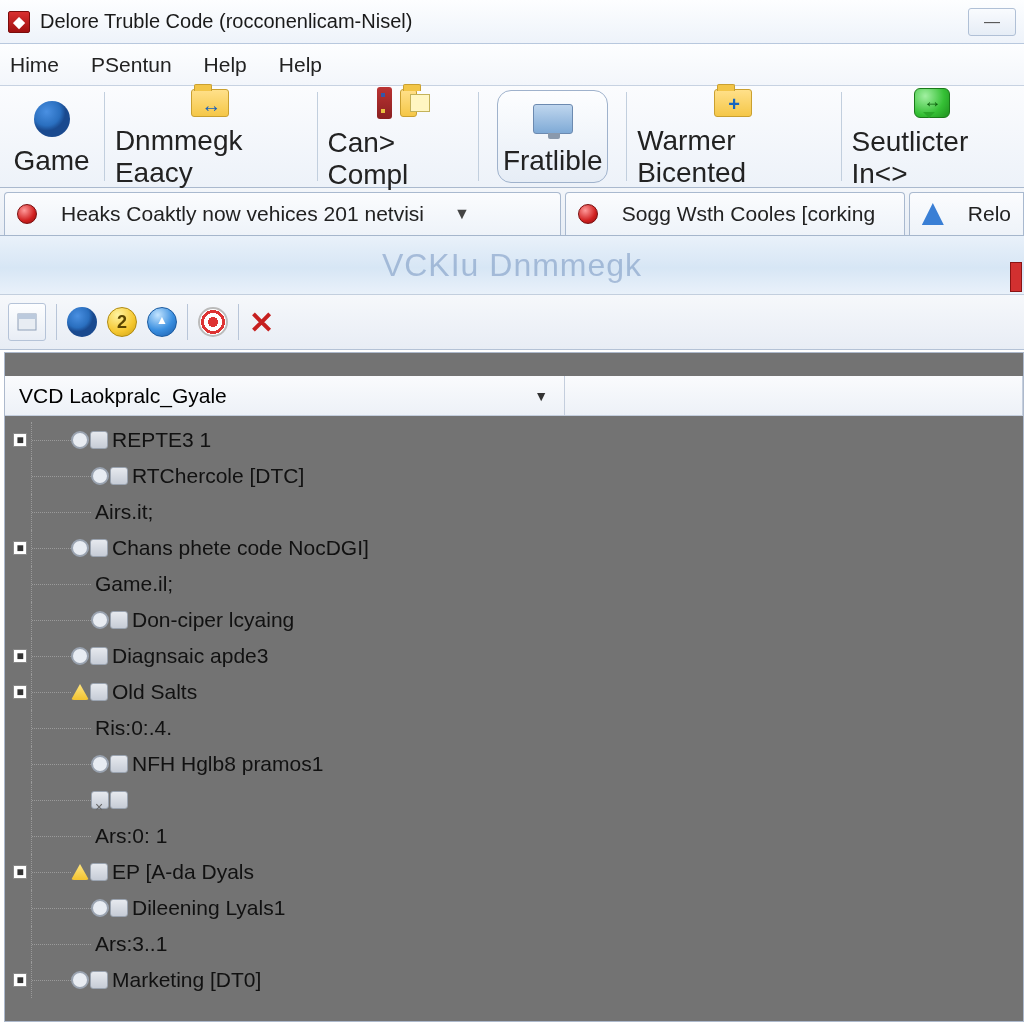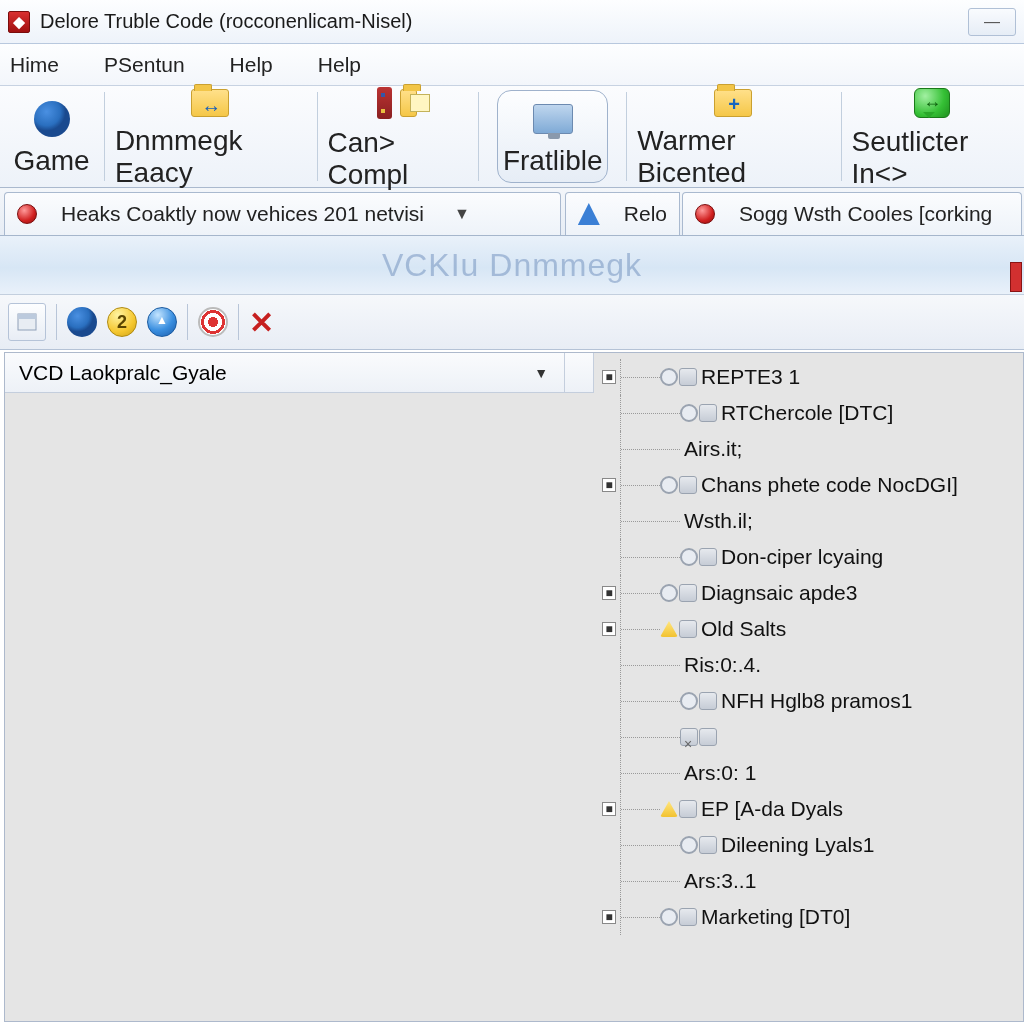--- a/index.html
+++ b/index.html
@@ -41,21 +41,21 @@
     font-size:16px;color:#555;
   }
 
   
   .menubar {
     height: 42px;
     background: linear-gradient(#fdfeff, #f3f6fb);
     border-bottom: 1px solid #c7d2e2;
     display:flex; align-items:center;
     padding: 0 4px;
-    gap: 33px;
+    gap: 20px;
     font-size:21px;
     color:#222;
   }
   .menubar .menu-item { padding: 4px 6px; }
 
   
   .toolbar {
     height: 102px;
     background: linear-gradient(#fbfcfe, #edf2f9);
     border-bottom: 1px solid #aab9ce;
@@ -239,22 +239,23 @@
     border:2px solid #bbb; position:relative;
     background: radial-gradient(circle,#d33 0 5px, #fff 5px 9px, #d33 9px 12px, #fff 12px);
   }
   .ico-x { color:#c62020; font-size:30px; font-weight:bold;}
 
   
   .content-wrap {
     border:1px solid #adb9cc;
     margin: 2px 0 0 4px;
     height: calc(1024px - 44px - 42px - 102px - 48px - 58px - 56px - 4px);
-    display:flex; 
-    background:#e5e5e5;
+    display:flex; flex-direction:column;
+    background:#737373;
+    justify-content:center;
   }
   .col-header {
     height:40px;
     border-bottom:1px solid #c4cedd;
     display:flex;
   }
   .col-header .col {
     display:flex;align-items:center;
     padding:0 14px;
     font-size:21px;
@@ -386,27 +387,27 @@
     <div>Seutlicter In&lt;&gt;</div>
   </div>
 </div>
 
 <div class="tabstrip">
   <div class="tab first">
     <div class="dot-red"></div>
     <span style="white-space:nowrap;overflow:hidden;text-overflow:clip;">Heaks Coaktly now vehices 201 netvisi</span>
     <span class="dropdown-caret">▼</span>
   </div>
+  <div class="tab" style="flex:0 0 340px">
+    <div class="dot-red"></div>
+    <span>Sogg Wsth Cooles [corking</span>
+  </div>
   <div class="tab" style="flex:0 0 110px; border-radius:4px 0 0 0; margin-right:0">
     <div class="ico-azure"></div>
     <span>Relo</span>
-  </div>
-  <div class="tab" style="flex:0 0 340px">
-    <div class="dot-red"></div>
-    <span>Sogg Wsth Cooles [corking</span>
   </div>
 </div>
 
 <div class="banner">
   <span>VCKIu  Dnmmegk</span>
   <div class="red-corner"></div>
 </div>
 
 <div class="toolbar2">
   <div class="tb2-btn">
@@ -467,21 +468,21 @@
         <div class="node-icons">
           <div class="ni ring"></div>
           <div class="ni cube"></div>
         </div>
         <span>Chans phete code NocDGI]</span>
       </div>
       <div class="tree-row">
         <div class="exp-spacer"></div>
         <div class="conn w60"></div>
         <div class="node-icons"></div>
-        <span>Wsth.il;</span>
+        <span>Game.il;</span>
       </div>
       <div class="tree-row">
         <div class="exp-spacer"></div>
         <div class="conn w60"></div>
         <div class="node-icons">
           <div class="ni ring"></div>
           <div class="ni cube"></div>
         </div>
         <span>Don-ciper lcyaing</span>
       </div>

